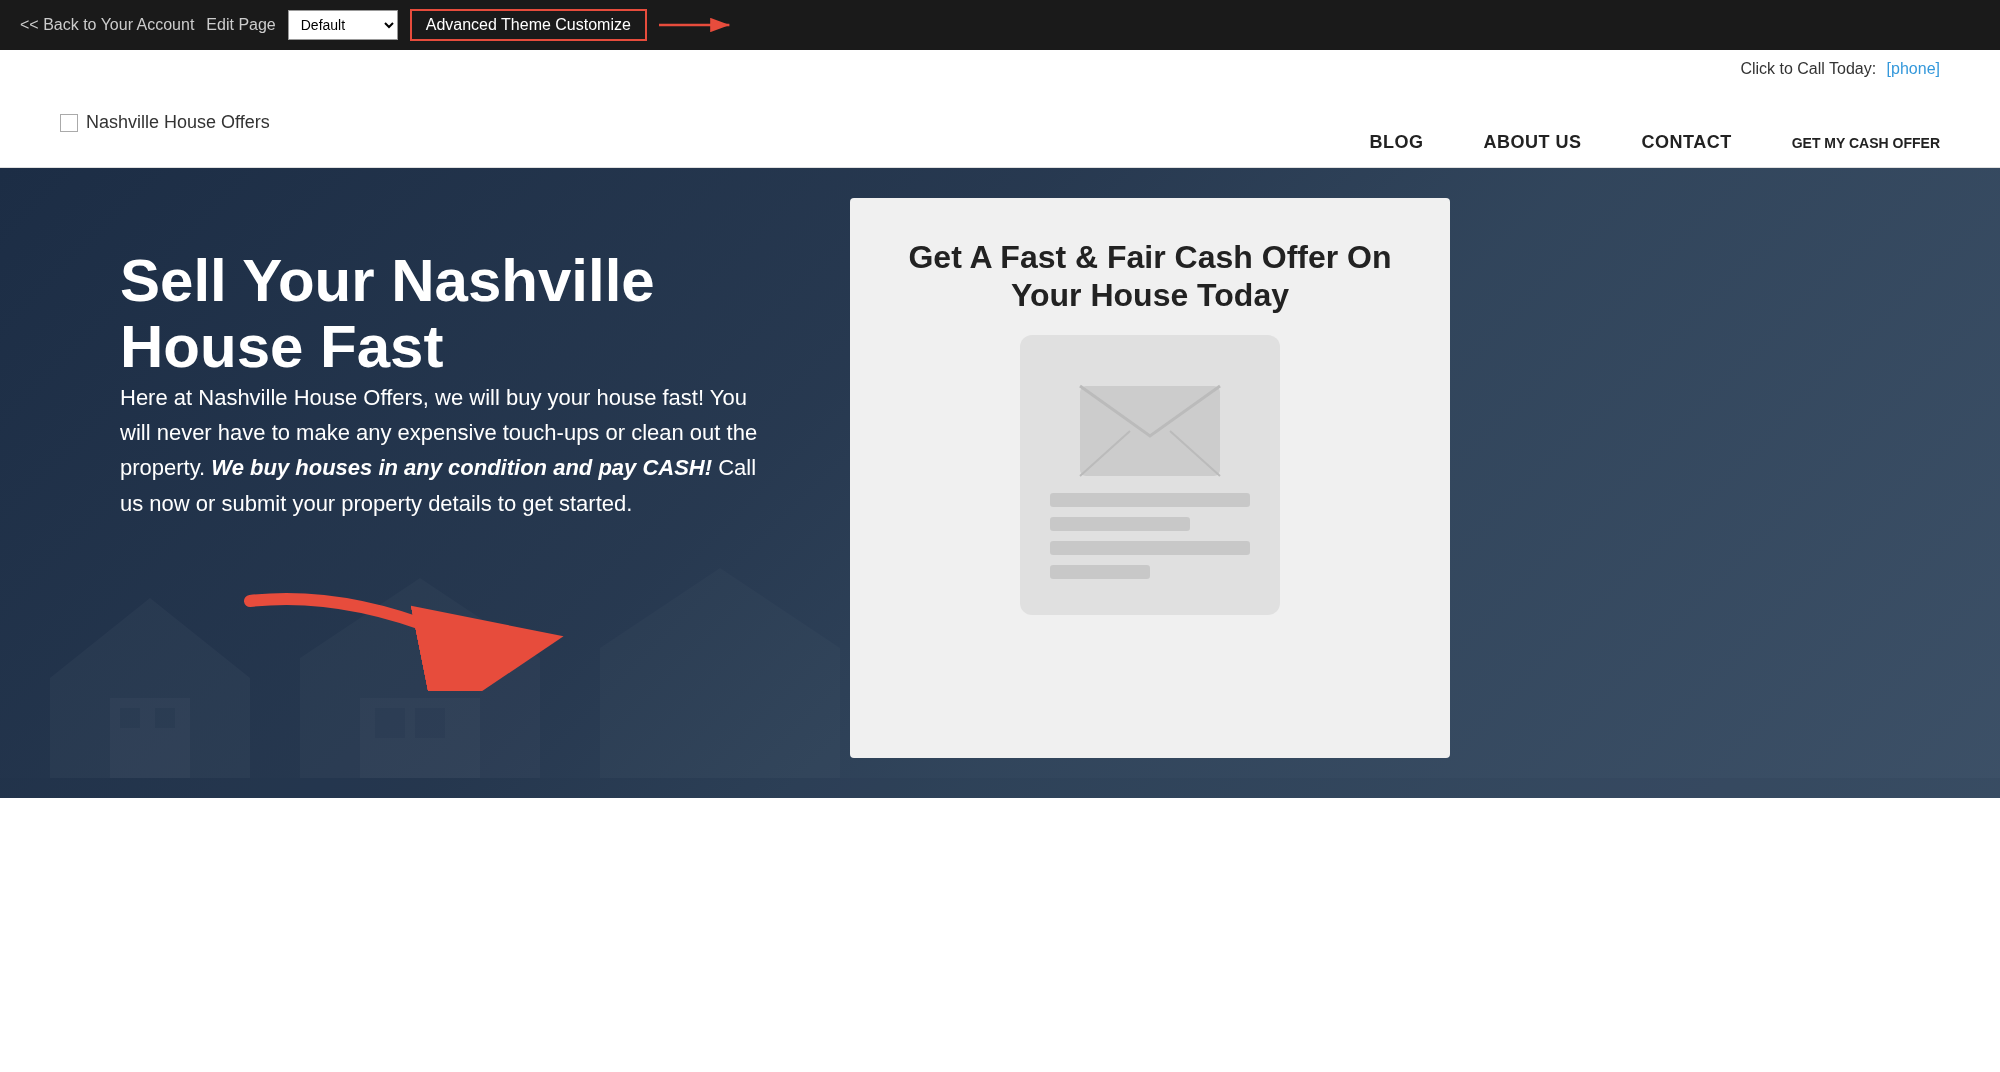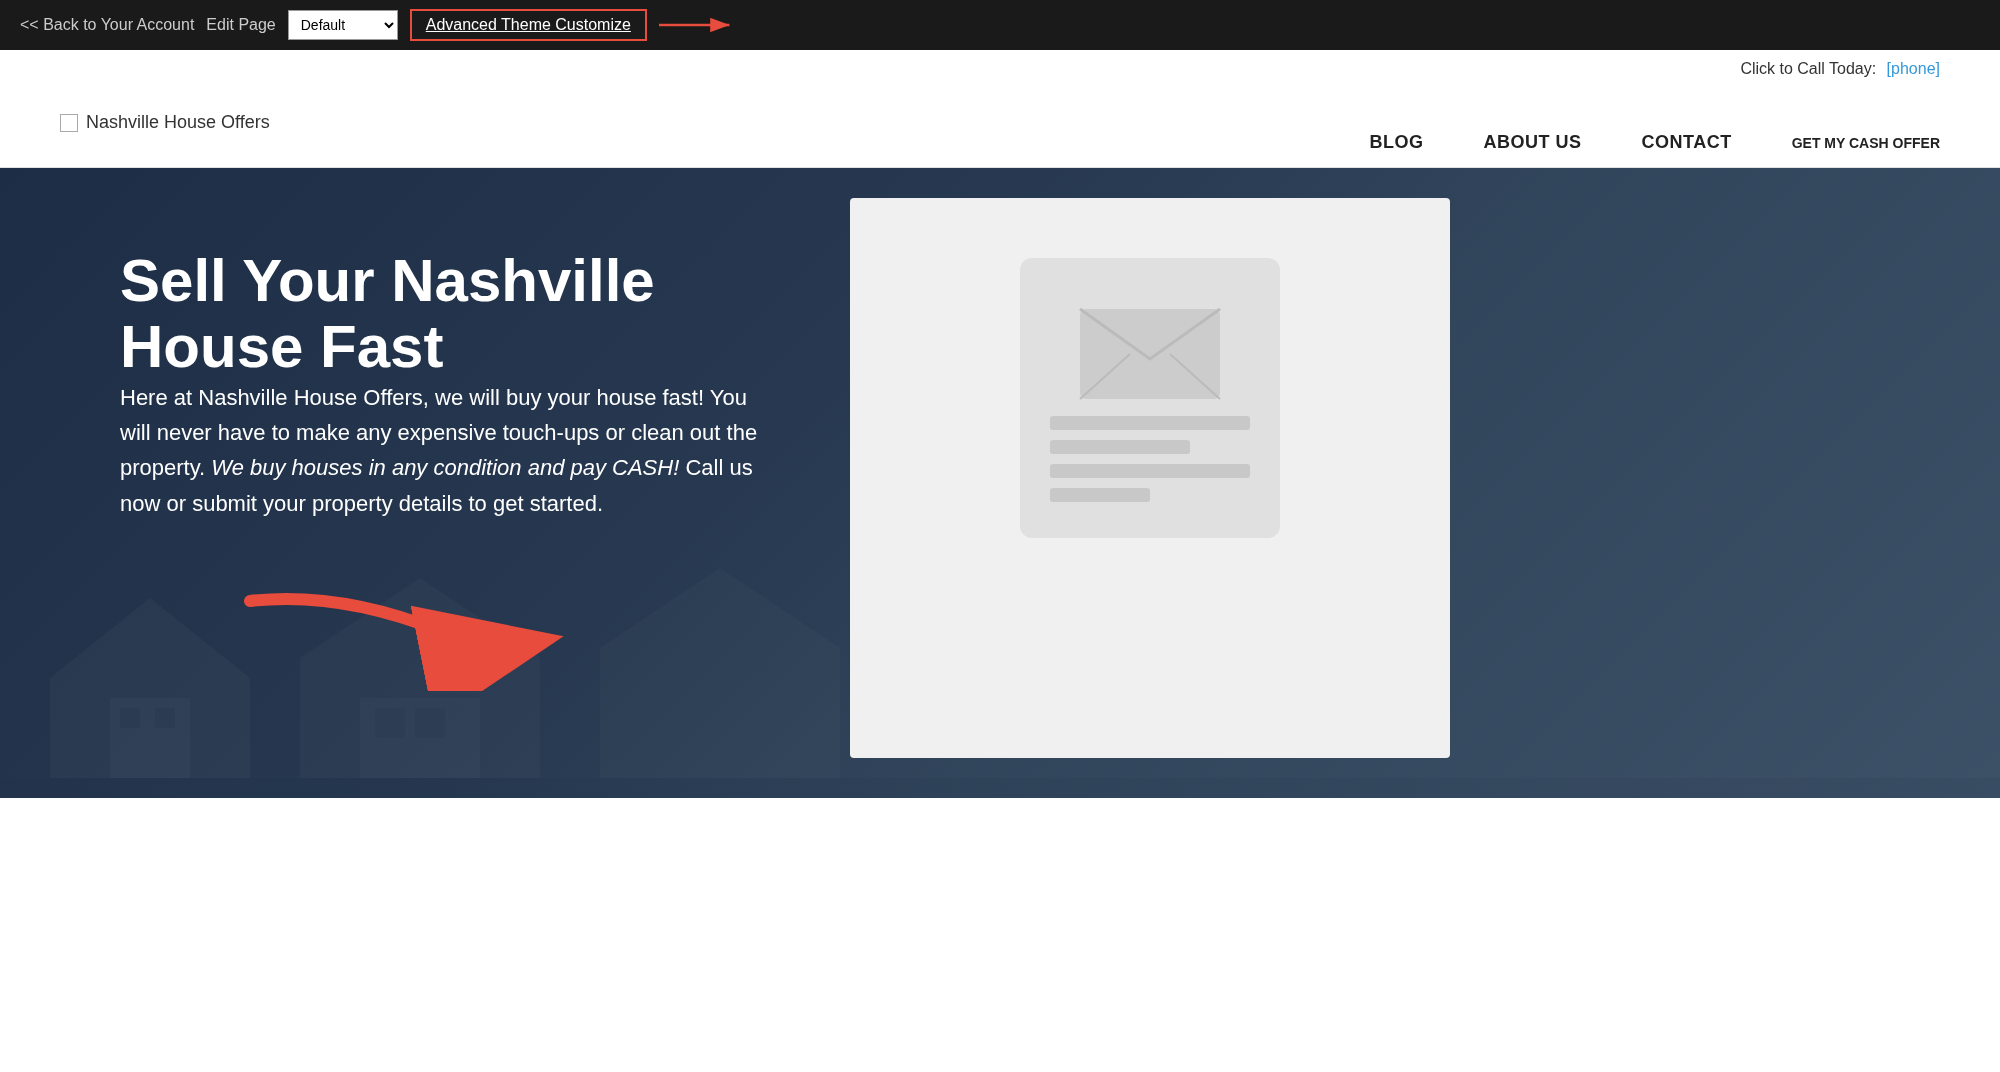--- a/index.html
+++ b/index.html
@@ -40,21 +40,20 @@
       height: 30px;
       width: 110px;
     }
     .advanced-theme-btn {
       background: transparent;
       border: 2px solid #e74c3c;
       color: #fff;
       padding: 5px 14px;
       font-size: 16px;
       cursor: pointer;
-      text-decoration: underline;
     }
     .arrow-indicator {
       display: flex;
       align-items: center;
       gap: 10px;
     }
     .arrow-right-svg {
       width: 80px;
       height: 20px;
     }
@@ -157,21 +156,21 @@
       line-height: 1.1;
     }
     .hero-body {
       font-size: 22px;
       color: #fff;
       line-height: 1.6;
       max-width: 680px;
     }
     .hero-body em {
       font-style: italic;
-      font-weight: 400;
+      font-weight: 700;
     }
 
     
     .hero-arrow {
       position: relative;
       z-index: 2;
       margin-top: 50px;
       margin-left: 120px;
     }
     .red-arrow-svg {
@@ -325,20 +324,21 @@
           </marker>
         </defs>
 
         <path d="M 10 20 Q 100 10 200 50 Q 250 70 300 60" stroke="#e74c3c" stroke-width="12" fill="none" marker-end="url(#bigArrow)" stroke-linecap="round"></path>
       </svg>
     </div>
   </div>
 
   <div class="hero-right">
     <div class="form-card">
+      <h2 class="form-card-title">Get A Fast &amp; Fair Cash Offer On Your House Today</h2>
 
       <div class="form-icon-area">
         <div class="form-icon-box">
 
           <svg width="150" height="110" viewBox="0 0 150 110">
             <rect x="5" y="15" width="140" height="90" rx="6" fill="#ccc"></rect>
             <polyline points="5,15 75,65 145,15" stroke="#bbb" stroke-width="3" fill="none"></polyline>
             <line x1="5" y1="105" x2="55" y2="60" stroke="#bbb" stroke-width="2"></line>
             <line x1="145" y1="105" x2="95" y2="60" stroke="#bbb" stroke-width="2"></line>
           </svg>

